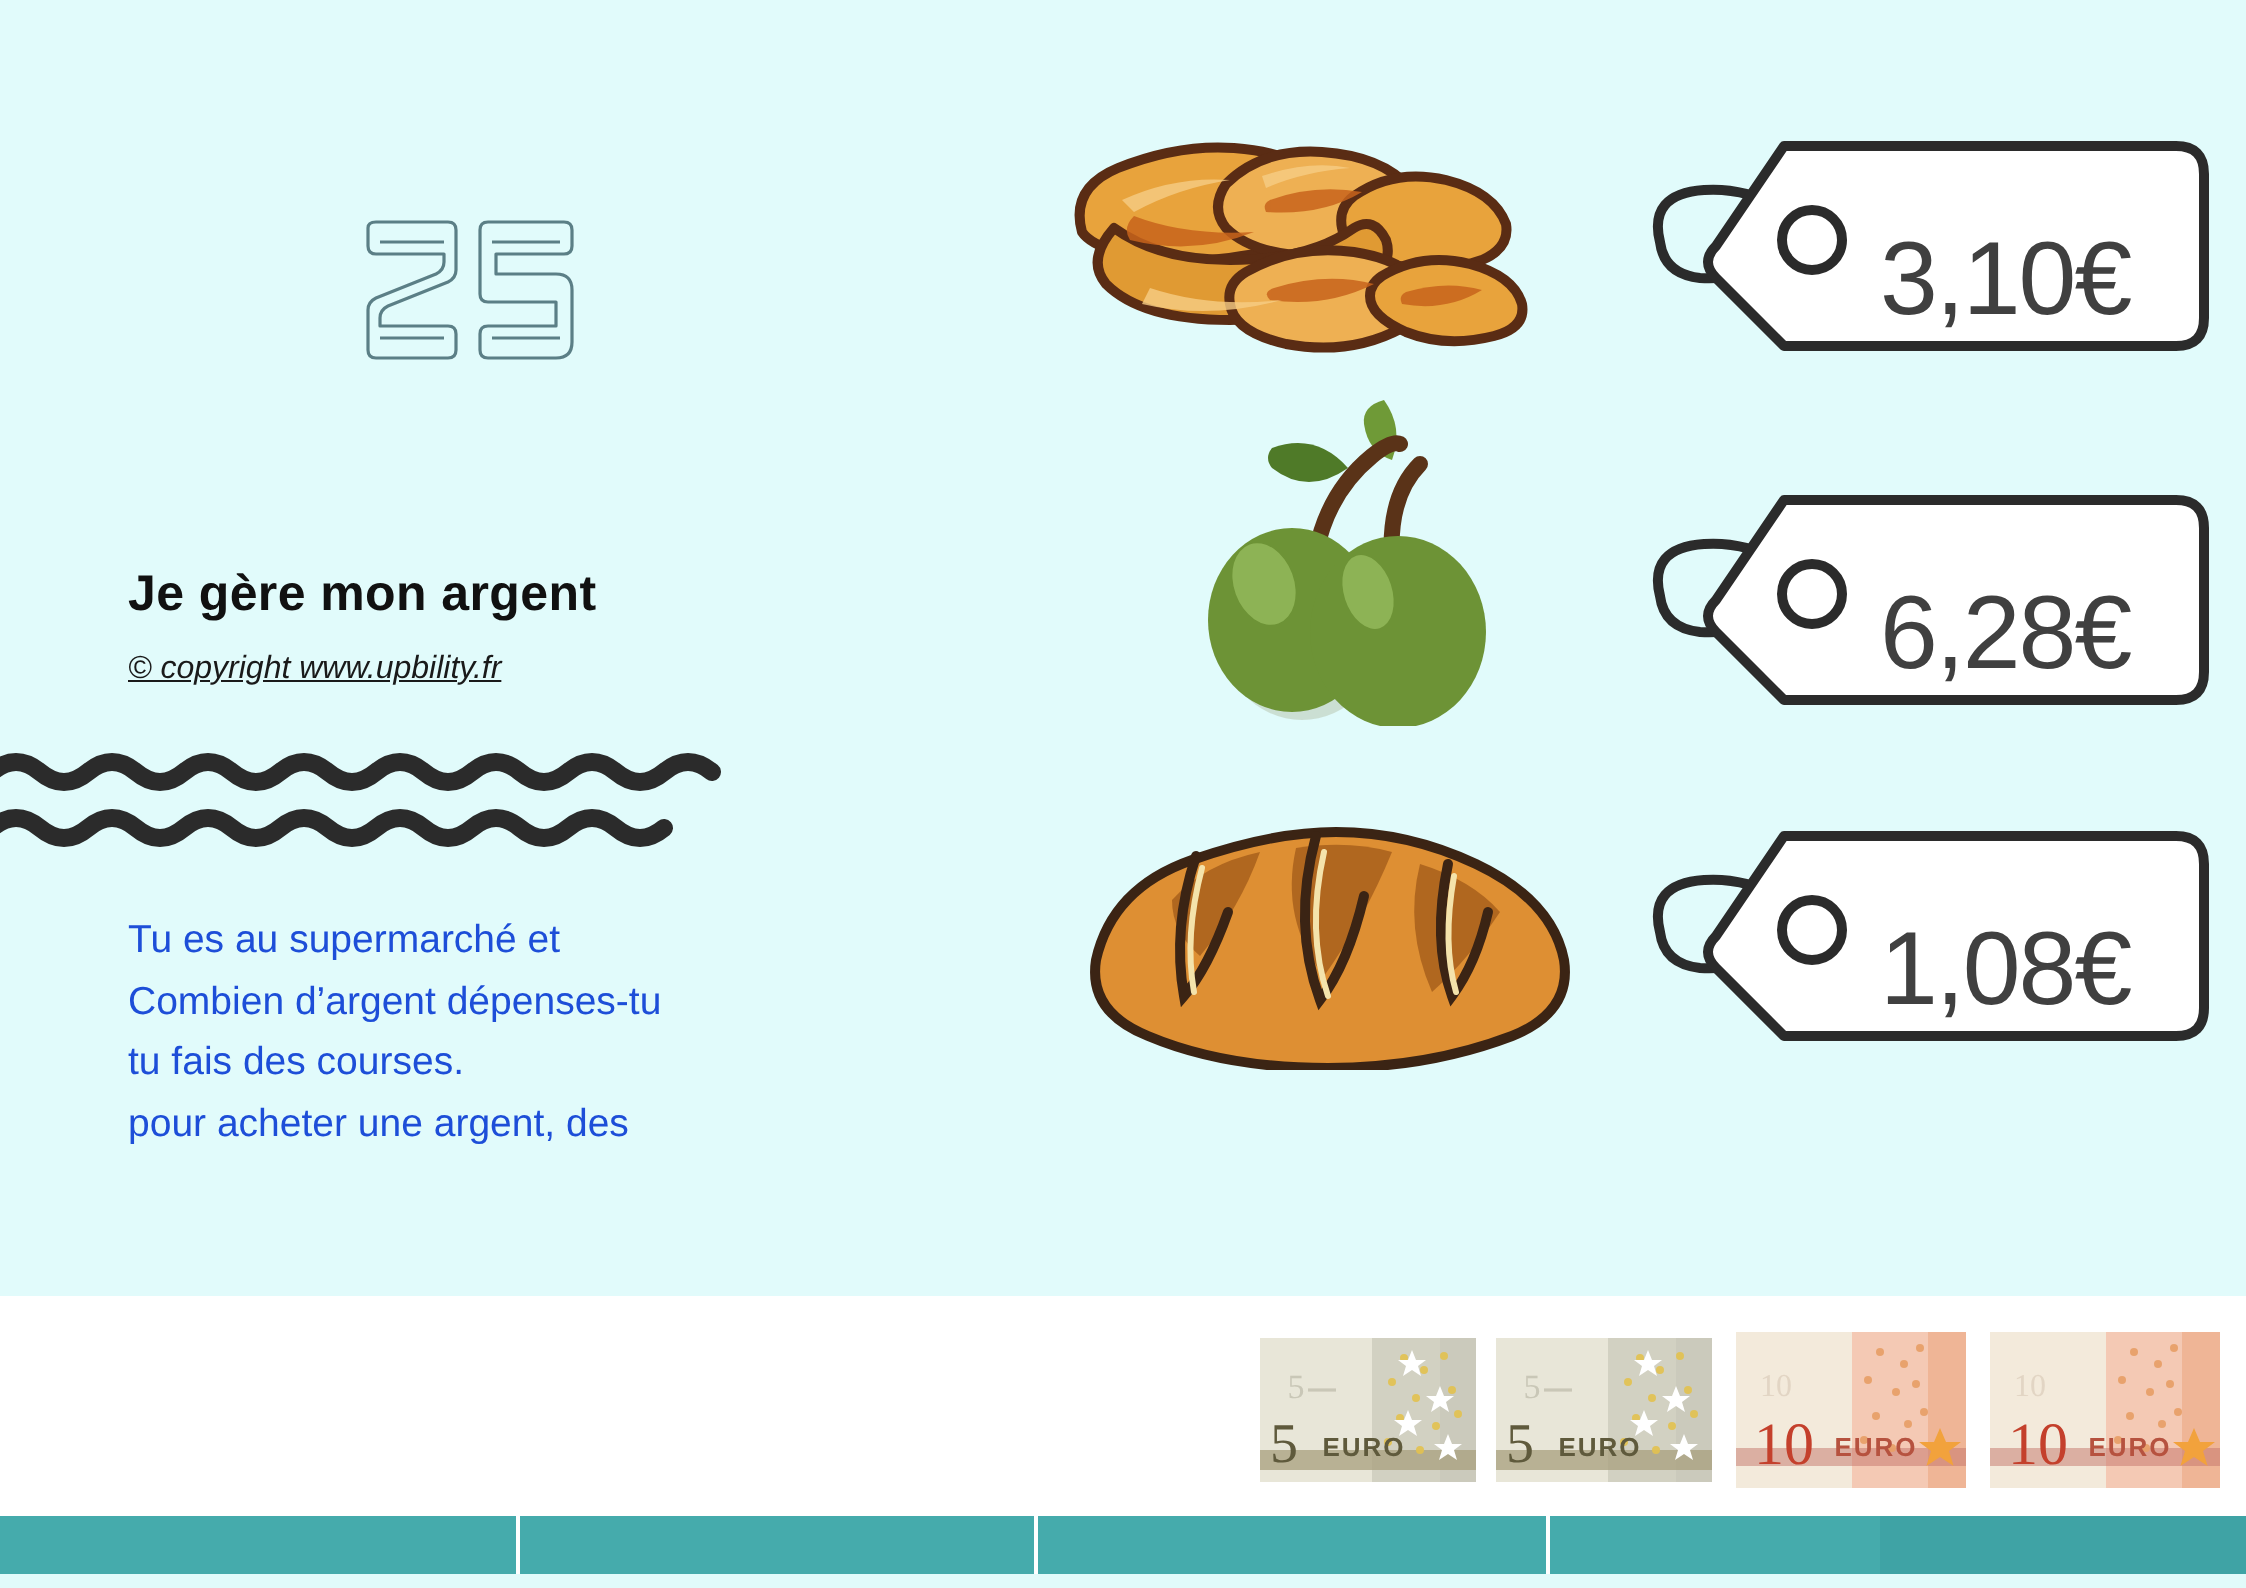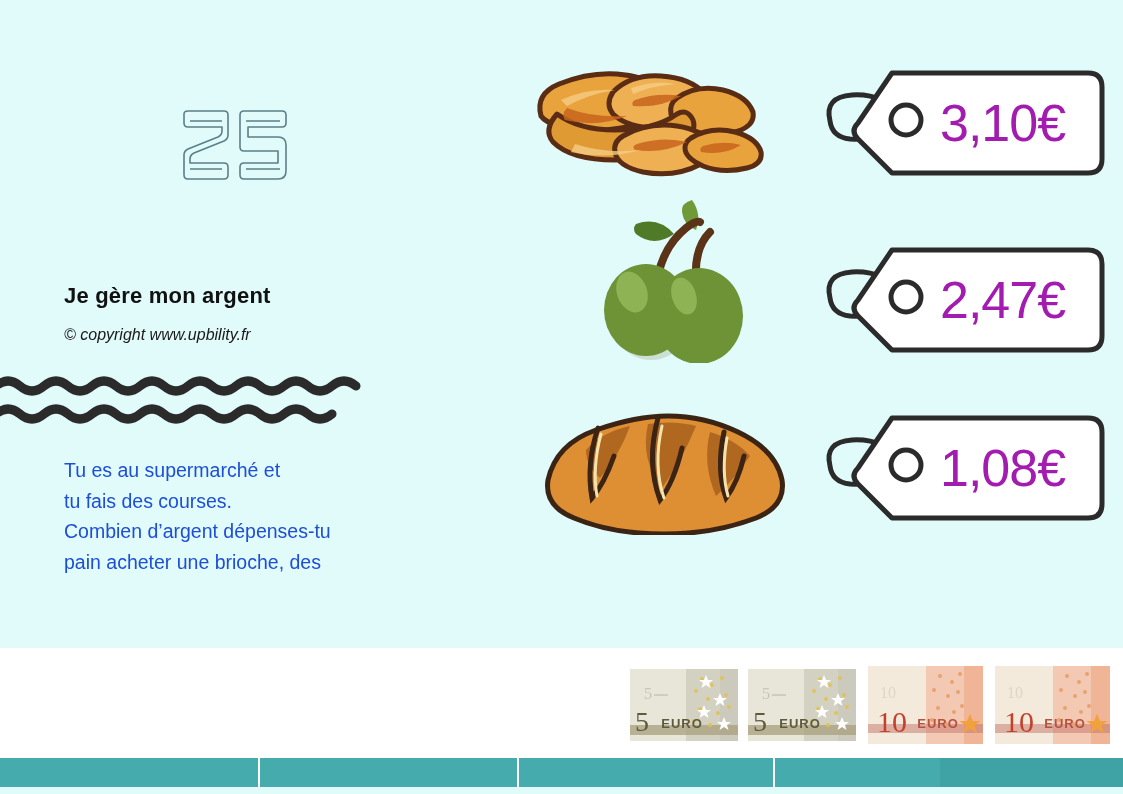--- a/index.html
+++ b/index.html
@@ -12,47 +12,47 @@
   .page{
     position:absolute;left:0;top:0;width:1123px;height:794px;
     background:#e1fbfb;
   }
   
   .worksheet-number{
     position:absolute;left:178px;top:105px;width:120px;height:80px;
   }
   .title{
     position:absolute;left:64px;top:283px;
-    font-size:22px;font-weight:bold;color:#111111;letter-spacing:.2px;
+    font-size:25px;font-weight:bold;color:#111111;letter-spacing:.2px;
     white-space:nowrap;
   }
   .copyright{
     position:absolute;left:64px;top:326px;
-    font-size:16px;font-style:italic;color:#1a1a1a;white-space:nowrap;
+    font-size:16px;font-style:italic;color:#1a1a1a;white-space:nowrap;text-decoration:underline;
   }
   .wave-divider{position:absolute;left:-4px;top:372px;width:400px;height:56px;}
   .question{
     position:absolute;left:64px;top:455px;width:360px;
     font-size:19.5px;line-height:30.5px;color:#1d4ed8;
   }
   .question div{white-space:nowrap;}
   
   .item{position:absolute;}
   .brioche{left:527px;top:40px;width:250px;height:150px;}
   .olives{left:596px;top:188px;width:180px;height:175px;}
   .loaf{left:538px;top:410px;width:255px;height:125px;}
   
   .tag{position:absolute;width:300px;height:120px;}
   .tag-1{left:810px;top:63px;}
   .tag-2{left:810px;top:240px;}
   .tag-3{left:810px;top:408px;}
   .tag-price{
-    position:absolute;left:130px;top:0;width:165px;height:120px;
+    position:absolute;left:130px;top:17px;width:165px;height:120px;
     display:flex;align-items:center;justify-content:flex-start;
-    font-size:52px;color:#a21caf;letter-spacing:-1px;
+    font-size:52px;color:#404040;letter-spacing:-1px;
   }
   
   .money-strip{
     position:absolute;left:0;top:648px;width:1123px;height:110px;
     background:#ffffff;
   }
   .note{position:absolute;}
   
   .bottom-bar{
     position:absolute;left:0;top:758px;width:1123px;height:29px;
@@ -92,23 +92,23 @@
 
   <div class="wave-divider">
     <svg width="400" height="56" viewBox="0 0 400 56">
       <path d="M0 14 q12 -10 24 0 t24 0 t24 0 t24 0 t24 0 t24 0 t24 0 t24 0 t24 0 t24 0 t24 0 t24 0 t24 0 t24 0 t24 0" fill="none" stroke="#2b2b2b" stroke-width="9" stroke-linecap="round"></path>
       <path d="M0 42 q12 -10 24 0 t24 0 t24 0 t24 0 t24 0 t24 0 t24 0 t24 0 t24 0 t24 0 t24 0 t24 0 t24 0 t24 0" fill="none" stroke="#2b2b2b" stroke-width="9" stroke-linecap="round"></path>
     </svg>
   </div>
 
   <div class="question">
     <div>Tu es au supermarché et</div>
+    <div>Combien d’argent dépenses-tu</div>
     <div>tu fais des courses.</div>
-    <div>Combien d’argent dépenses-tu</div>
-    <div>pain acheter une brioche, des</div>
+    <div>pour acheter une argent, des</div>
   </div>
 
   <div class="item brioche">
     <svg width="250" height="150" viewBox="0 0 250 150">
       <g stroke="#5a2c14" stroke-width="5" stroke-linejoin="round" stroke-linecap="round">
         <path d="M14 76 q-6 -22 18 -32 q30 -12 58 -10 q26 2 40 12 q10 8 4 20 q-10 18 -40 22 q-36 6 -62 -2 q-14 -4 -18 -10 Z" fill="#e8a33c"></path>
         <path d="M86 52 q18 -18 48 -16 q30 2 44 18 q8 10 -2 20 q-14 14 -44 14 q-32 0 -46 -14 q-8 -10 0 -22 Z" fill="#eeb053"></path>
         <path d="M150 58 q20 -14 46 -8 q24 6 30 22 q2 12 -12 18 q-22 8 -46 2 q-22 -6 -24 -18 q-2 -10 6 -16 Z" fill="#e8a33c"></path>
         <path d="M30 74 q22 16 58 16 q40 0 62 -16 q10 -6 16 6 q4 12 -10 22 q-26 18 -68 18 q-44 0 -62 -18 q-10 -12 4 -28 Z" fill="#e09a33"></path>
         <path d="M96 96 q24 -14 54 -10 q26 4 34 18 q4 12 -10 20 q-26 14 -58 8 q-26 -6 -28 -20 q-2 -10 8 -16 Z" fill="#eeb053"></path>
@@ -173,21 +173,21 @@
   </div>
 
   <div class="tag tag-2">
     <svg width="300" height="120" viewBox="0 0 300 120">
       <path d="M20 58 q-6 -24 22 -26 q30 -2 56 22 q-28 24 -58 22 q-18 -2 -20 -18 Z" fill="none" stroke="#2b2b2b" stroke-width="5"></path>
       <path d="M94 42 h4 v30 h-4 Z" fill="#2b2b2b"></path>
       <path d="M84 46 q-8 10 0 22 q6 6 14 0 q6 -12 0 -22 q-6 -6 -14 0 Z" fill="none" stroke="#2b2b2b" stroke-width="4"></path>
       <path d="M82 10 h196 q14 0 14 14 v72 q0 14 -14 14 h-196 l-34 -34 q-8 -8 0 -16 Z" fill="#ffffff" stroke="#2b2b2b" stroke-width="5" stroke-linejoin="round"></path>
       <circle cx="96" cy="57" r="15" fill="#ffffff" stroke="#2b2b2b" stroke-width="5"></circle>
     </svg>
-    <div class="tag-price">2,47€</div>
+    <div class="tag-price">6,28€</div>
   </div>
 
   <div class="tag tag-3">
     <svg width="300" height="120" viewBox="0 0 300 120">
       <path d="M20 58 q-6 -24 22 -26 q30 -2 56 22 q-28 24 -58 22 q-18 -2 -20 -18 Z" fill="none" stroke="#2b2b2b" stroke-width="5"></path>
       <path d="M94 42 h4 v30 h-4 Z" fill="#2b2b2b"></path>
       <path d="M84 46 q-8 10 0 22 q6 6 14 0 q6 -12 0 -22 q-6 -6 -14 0 Z" fill="none" stroke="#2b2b2b" stroke-width="4"></path>
       <path d="M82 10 h196 q14 0 14 14 v72 q0 14 -14 14 h-196 l-34 -34 q-8 -8 0 -16 Z" fill="#ffffff" stroke="#2b2b2b" stroke-width="5" stroke-linejoin="round"></path>
       <circle cx="96" cy="57" r="15" fill="#ffffff" stroke="#2b2b2b" stroke-width="5"></circle>
     </svg>

